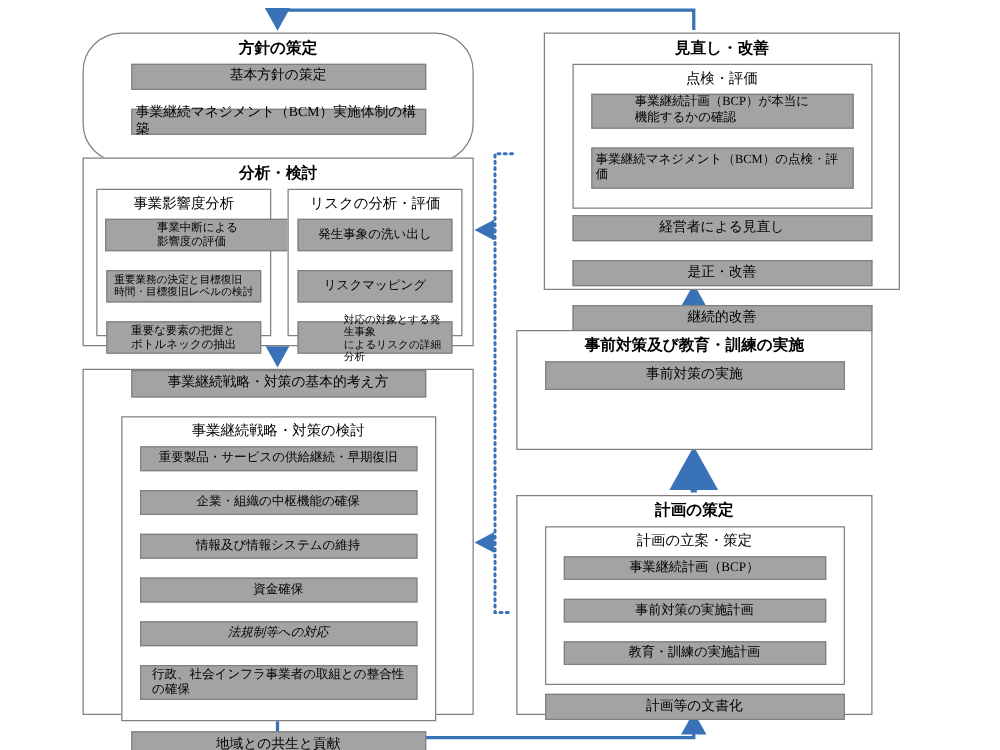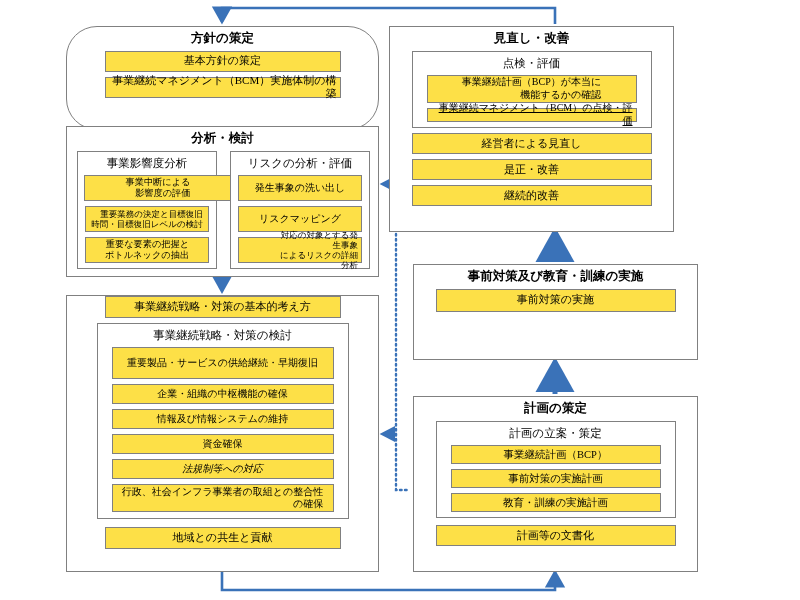--- a/index.html
+++ b/index.html
@@ -18,27 +18,27 @@
     background:#fff;
     box-sizing:border-box;
   }
   .gtitle{
     text-align:center;font-weight:bold;
     font-size:12.5px;line-height:1.1;
     margin:5px 0 5px 0;
   }
   .item{
     border:1.1px solid #808080;
-    background:#fde047;
-    text-align:right;
+    background:#a3a3a3;
+    text-align:left;
     font-size:11px;
     line-height:1.25;
     box-sizing:border-box;
     display:flex;align-items:center;justify-content:center;
-    margin:0 auto 5px auto;
+    margin:0 auto 15px auto;
     padding:2px 3px;
   }
   .sub{
     border:1.1px solid #808080;
     background:#fff;
     box-sizing:border-box;
     margin:0 auto 5px auto;
     padding:4px 6px 0 6px;
   }
   .subtitle{
@@ -106,21 +106,21 @@
 
   <div class="group" style="left:66px;top:26px;width:313px;height:104px;border-radius:31px;">
     <div class="gtitle">方針の策定</div>
     <div class="item" style="width:236px;height:21px;">基本方針の策定</div>
     <div class="item" style="width:236px;height:21px;">事業継続マネジメント（BCM）実施体制の構築</div>
   </div>
 
   <div class="group" style="left:66px;top:126px;width:313px;height:151px;">
     <div class="gtitle">分析・検討</div>
     <div style="position:absolute;left:10px;top:24px;width:140px;">
-      <div class="sub" style="width:140px;height:118px;">
+      <div class="sub" style="width:140px;height:118px;font-family:Liberation Mono, monospace;">
         <div class="subtitle">事業影響度分析</div>
         <div class="item tiny" style="width:148px;height:26px;white-space:pre-line;">事業中断による
 影響度の評価</div>
         <div class="item tiny" style="width:124px;height:26px;white-space:pre-line;font-size:8.5px;">重要業務の決定と目標復旧
 時間・目標復旧レベルの検討</div>
         <div class="item tiny" style="width:124px;height:26px;white-space:pre-line;">重要な要素の把握と
 ボトルネックの抽出</div>
       </div>
     </div>
     <div style="position:absolute;left:163px;top:24px;width:140px;">
@@ -131,38 +131,38 @@
         <div class="item tiny" style="width:124px;height:26px;white-space:pre-line;font-size:8.5px;padding-left:36px;">対応の対象とする発生事象
 によるリスクの詳細分析</div>
       </div>
     </div>
   </div>
 
   <div class="group" style="left:66px;top:295px;width:313px;height:277px;">
     <div class="item" style="width:236px;height:22px;">事業継続戦略・対策の基本的考え方</div>
     <div class="sub" style="width:252px;padding-bottom:1px;">
       <div class="subtitle">事業継続戦略・対策の検討</div>
-      <div class="item" style="width:222px;height:32px;font-size:10px;">重要製品・サービスの供給継続・早期復旧</div>
+      <div class="item" style="width:222px;height:20px;font-size:10px;">重要製品・サービスの供給継続・早期復旧</div>
       <div class="item" style="width:222px;height:20px;font-size:10px;">企業・組織の中枢機能の確保</div>
       <div class="item" style="width:222px;height:20px;font-size:10px;">情報及び情報システムの維持</div>
       <div class="item" style="width:222px;height:20px;font-size:10px;">資金確保</div>
       <div class="item" style="width:222px;height:20px;font-size:10px;font-style:italic;">法規制等への対応</div>
       <div class="item" style="width:222px;height:28px;font-size:10px;white-space:pre-line;">行政、社会インフラ事業者の取組との整合性
 の確保</div>
     </div>
     <div class="item" style="width:236px;height:22px;margin-top:8px;">地域との共生と貢献</div>
   </div>
 
-  <div class="group" style="left:389px;top:26px;width:285px;height:206px;">
+  <div class="group" style="left:435px;top:26px;width:285px;height:206px;">
     <div class="gtitle">見直し・改善</div>
     <div class="sub" style="width:240px;">
       <div class="subtitle">点検・評価</div>
       <div class="item" style="width:210px;height:28px;white-space:pre-line;font-size:10px;">事業継続計画（BCP）が本当に
 機能するかの確認</div>
-      <div class="item" style="width:210px;height:14px;font-size:10px;text-decoration:underline;">事業継続マネジメント（BCM）の点検・評価</div>
+      <div class="item" style="width:210px;height:33px;font-size:10px;">事業継続マネジメント（BCM）の点検・評価</div>
     </div>
     <div class="item" style="width:240px;height:21px;">経営者による見直し</div>
     <div class="item" style="width:240px;height:21px;">是正・改善</div>
     <div class="item" style="width:240px;height:21px;">継続的改善</div>
   </div>
 
   <div class="group" style="left:413px;top:264px;width:285px;height:96px;">
     <div class="gtitle">事前対策及び教育・訓練の実施</div>
     <div class="item" style="width:240px;height:23px;">事前対策の実施</div>
   </div>

